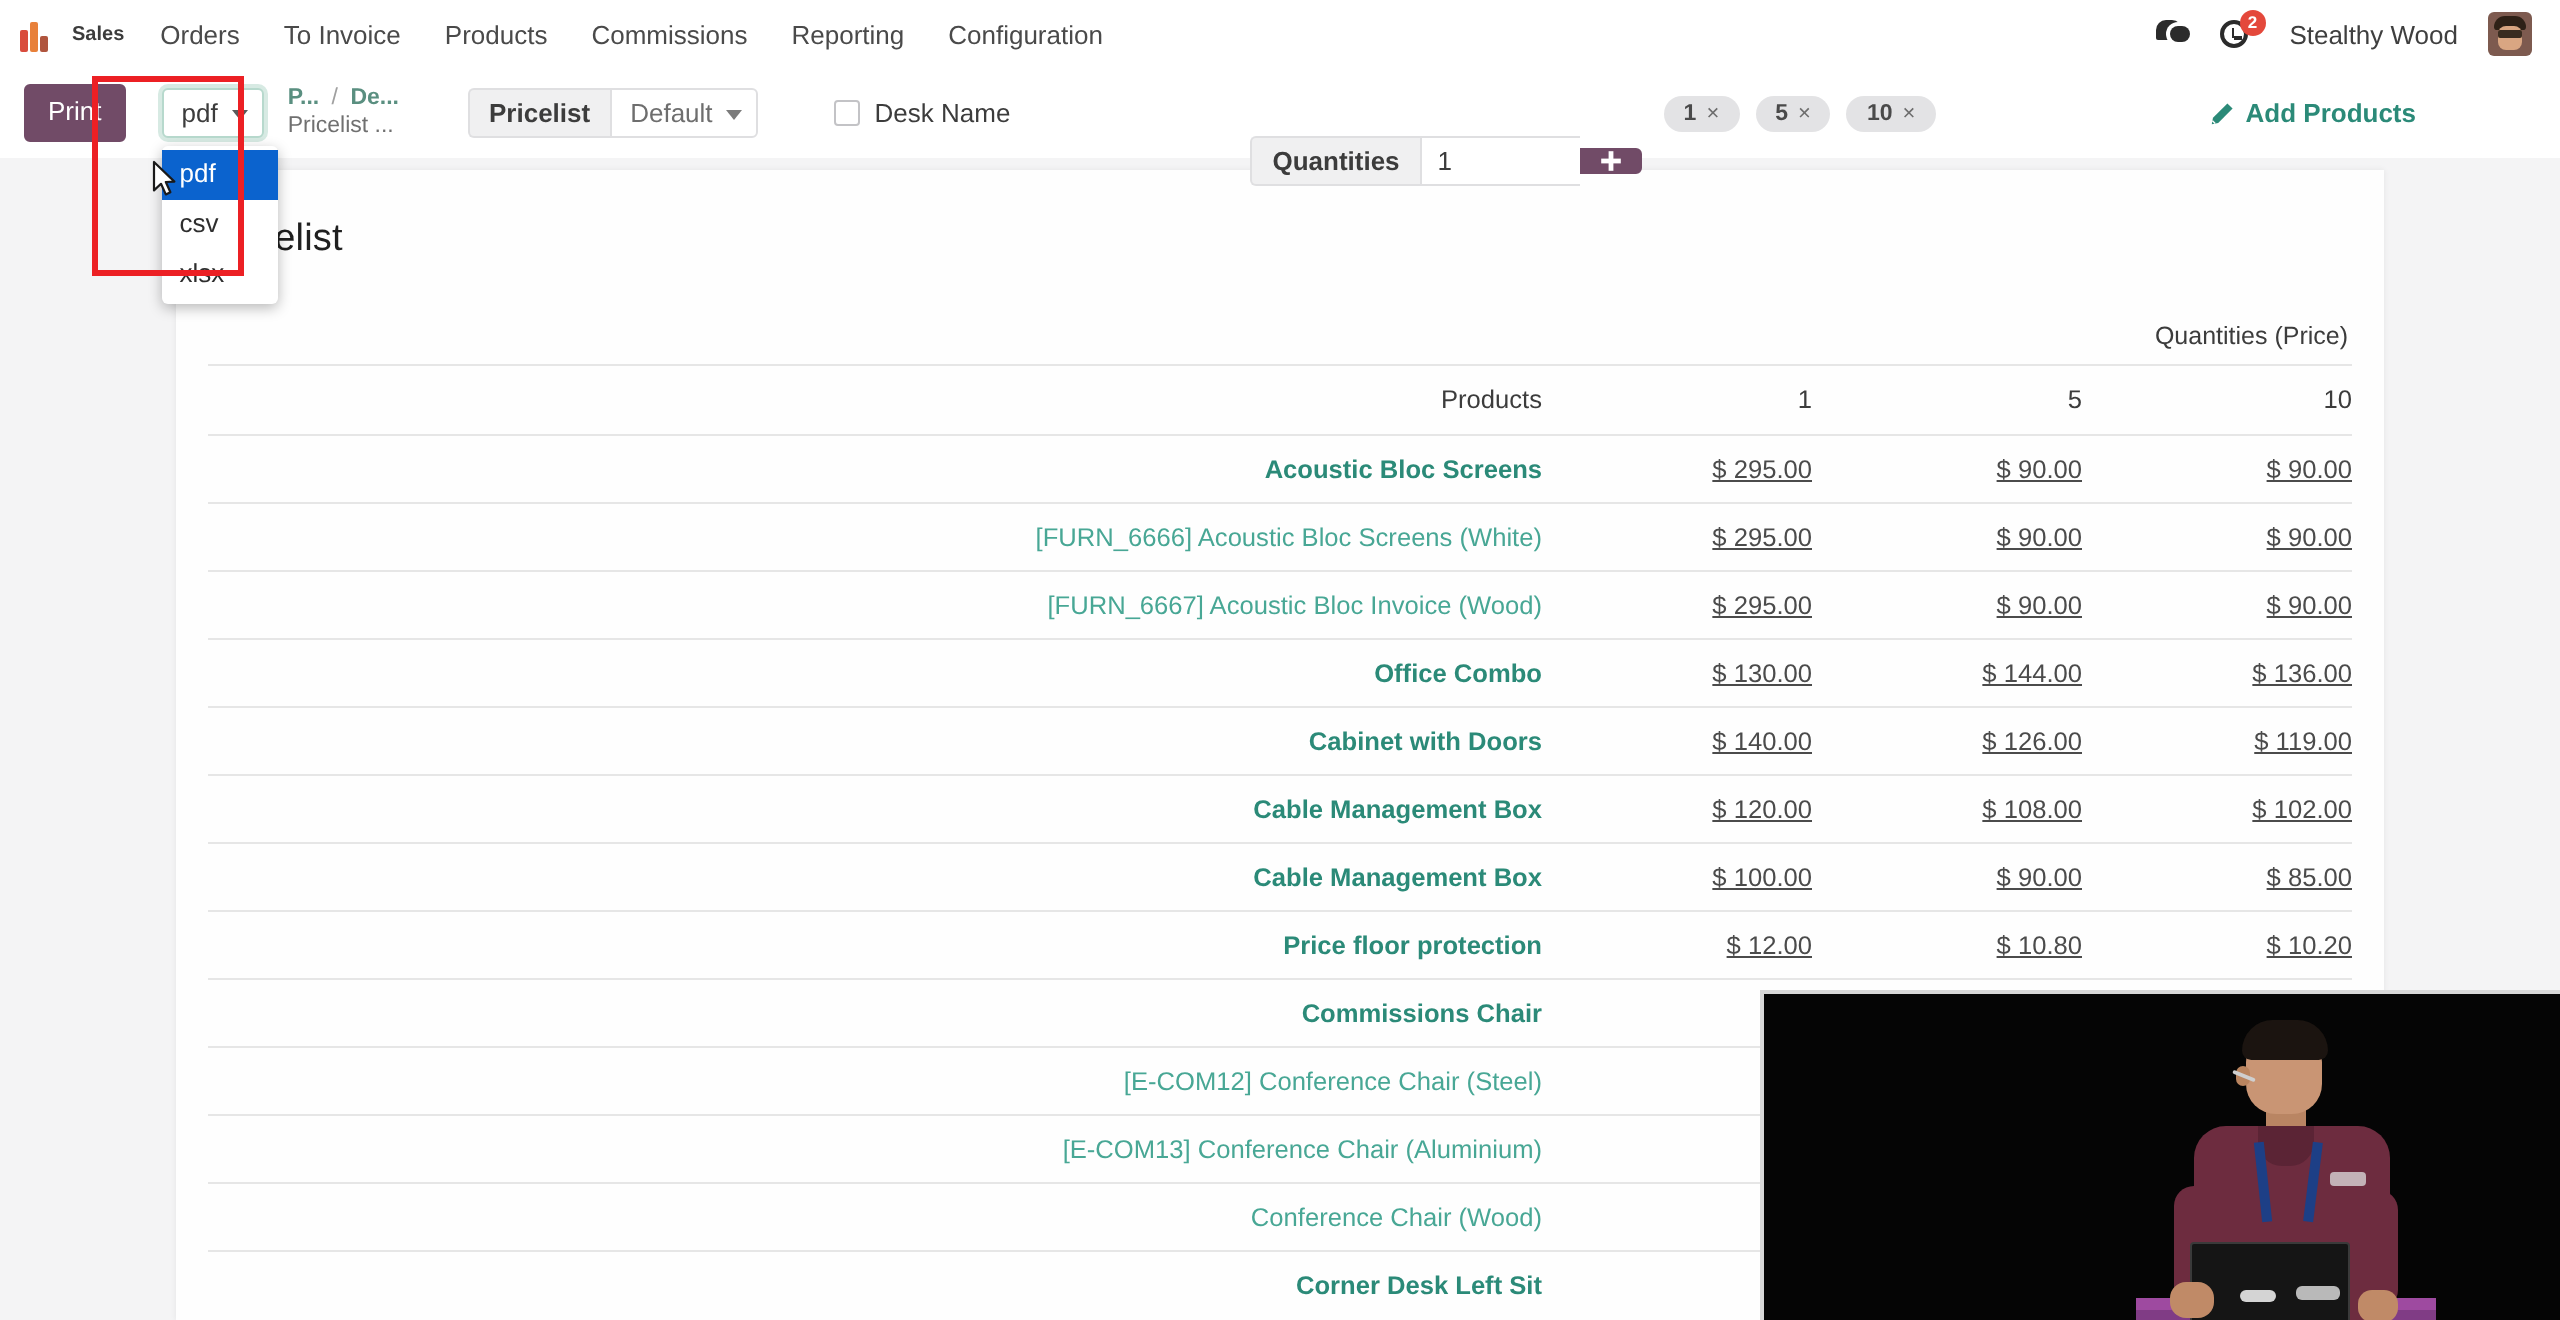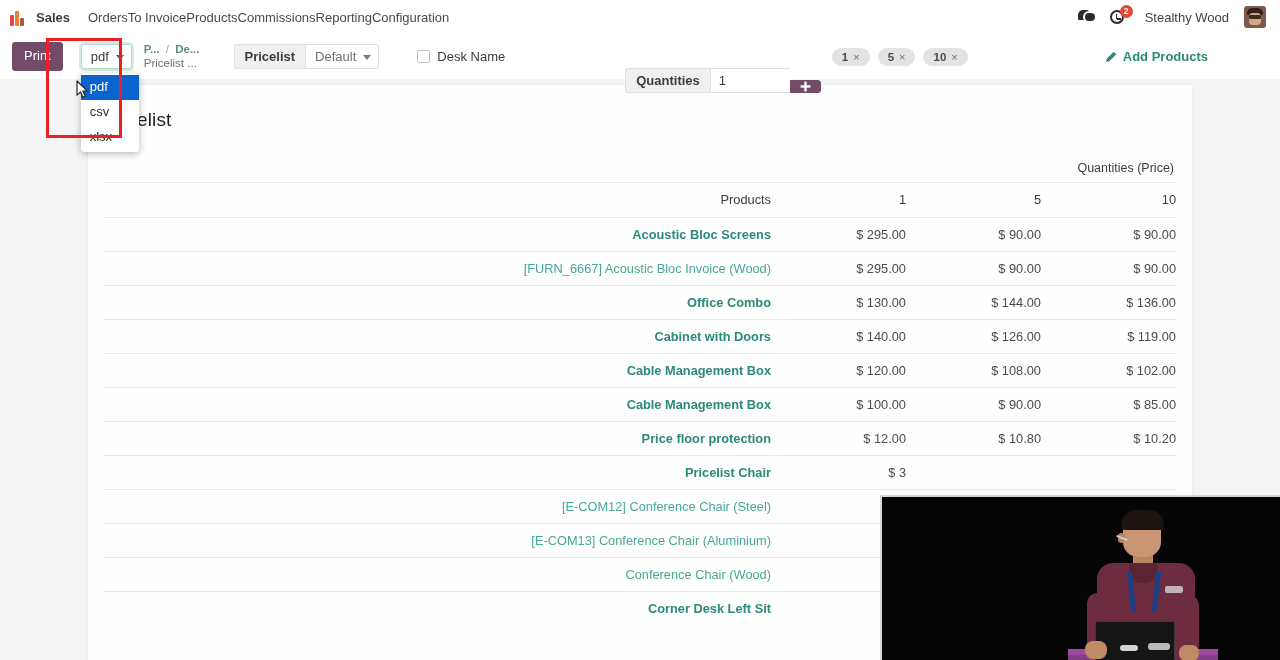--- a/index.html
+++ b/index.html
@@ -18,23 +18,23 @@
     padding: 0 10px; z-index: 30;
   }
   .brand-logo {
     width: 17px; height: 17px; margin-right: 9px; position: relative; flex: 0 0 auto;
   }
   .brand-logo i { position: absolute; bottom: 0; border-radius: 1px; display:block; }
   .bl1 { left: 0;  width: 4px; height: 11px; background: #d94c3d; }
   .bl2 { left: 5px; width: 4px; height: 15px; background: #e8803a; }
   .bl3 { left: 10px; width: 4px; height: 8px; background: #b0553e; }
   .brand-name {
-    font-size: 13px; color: #3c3c3c; font-weight: 600; margin-right: 18px; white-space: nowrap;
-  }
-  .nav-links { display: flex; }
+    font-size: 10px; color: #3c3c3c; font-weight: 600; margin-right: 18px; white-space: nowrap;
+  }
+  .nav-links { display: flex; gap: 22px; }
   .nav-link {
     font-size: 13px; color: #4a4a4a; white-space: nowrap; cursor: pointer;
   }
   .nav-right {
     margin-left: auto; display: flex; align-items: center; gap: 15px; padding-right: 4px;
   }
   .ico-chat { width: 17px; height: 14px; position: relative; cursor: pointer; }
   .ico-chat:before {
     content: ""; position: absolute; left: 0; top: 0; width: 13px; height: 10px;
     background: #2b2b2b; border-radius: 5px 5px 5px 1px;
@@ -123,21 +123,21 @@
     background: #fff; border: 1px solid #dfdfe1; border-radius: 0 3px 3px 0;
     font-size: 13px; color: #6e6e6e; padding: 4px 22px 4px 9px;
     display: flex; align-items: center; position: relative; cursor: pointer; min-width: 70px;
   }
   .ig-select .caret { border-top-color: #7b7b7b; }
 
   .checkbox-wrap { display: flex; align-items: center; margin-left: 38px; gap: 7px; cursor: pointer; }
   .cbox { width: 13px; height: 13px; border: 1px solid #c3c3c6; border-radius: 2px; background: #fff; }
   .cbox-label { font-size: 13px; color: #3c3c3c; white-space: nowrap; }
 
-  .qty-group { display: flex; align-items: flex-end; margin-left: 120px; margin-top: 48px; }
+  .qty-group { display: flex; align-items: center; margin-left: 120px; margin-top: 48px; }
   .qty-label {
     background: #f0f0f1; border: 1px solid #dfdfe1; border-right: none;
     border-radius: 3px 0 0 3px; font-size: 13px; font-weight: 600; color: #3c3c3c;
     padding: 4px 10px; display: flex; align-items: center;
   }
   .qty-input {
     width: 80px; background: #fff; border: 1px solid #dfdfe1; border-right: none;
     font-size: 13px; color: #3c3c3c; padding: 4px 8px; outline: none;
   }
   .qty-add {
@@ -180,21 +180,21 @@
   }
   table.pricelist { width: 100%; border-collapse: collapse; }
   table.pricelist th, table.pricelist td {
     border-top: 1px solid #e6e6e6; font-size: 12.8px; padding: 9px 0; vertical-align: middle; text-align: right;
   }
   table.pricelist th {
     font-weight: 400; color: #3c3c3c; text-align: right; padding-bottom: 10px;
   }
   th.col-products { text-align: left; padding-left: 2px; }
   th.col-qty { font-weight: 700; width: 135px; padding-right: 2px; }
-  td.col-price { text-align: right; color: #4b4b4b; width: 135px; padding-right: 2px; white-space: nowrap; }
+  td.col-price { text-align: right; color: #4b4b4b; width: 135px; padding-right: 2px; white-space: nowrap; text-decoration: underline; }
   td.col-name { padding-left: 2px; }
   .pname {
     color: #2b8a78; font-weight: 700; cursor: pointer; font-size: 12.8px;
   }
   .pname.variant {
     font-weight: 400; color: #48a795; padding-left: 20px;
   }
 
   
   .video-overlay {
@@ -359,20 +359,26 @@
           </tr>
         </thead>
         <tbody id="rows-body">
             <tr>
               <td class="col-name"><span class="pname">Acoustic Bloc Screens</span></td>
               <td class="col-price">$ 295.00</td>
               <td class="col-price">$ 90.00</td>
               <td class="col-price">$ 90.00</td>
             </tr>
             <tr>
+              <td class="col-name"><span class="pname variant">[FURN_6666] Acoustic Bloc Screens (White)</span></td>
+              <td class="col-price">$ 295.00</td>
+              <td class="col-price">$ 90.00</td>
+              <td class="col-price">$ 90.00</td>
+            </tr>
+            <tr>
               <td class="col-name"><span class="pname variant">[FURN_6667] Acoustic Bloc Invoice (Wood)</span></td>
               <td class="col-price">$ 295.00</td>
               <td class="col-price">$ 90.00</td>
               <td class="col-price">$ 90.00</td>
             </tr>
             <tr>
               <td class="col-name"><span class="pname">Office Combo</span></td>
               <td class="col-price">$ 130.00</td>
               <td class="col-price">$ 144.00</td>
               <td class="col-price">$ 136.00</td>
@@ -395,21 +401,21 @@
               <td class="col-price">$ 90.00</td>
               <td class="col-price">$ 85.00</td>
             </tr>
             <tr>
               <td class="col-name"><span class="pname">Price floor protection</span></td>
               <td class="col-price">$ 12.00</td>
               <td class="col-price">$ 10.80</td>
               <td class="col-price">$ 10.20</td>
             </tr>
             <tr>
-              <td class="col-name"><span class="pname">Pricelist Chair</span></td>
+              <td class="col-name"><span class="pname">Commissions Chair</span></td>
               <td class="col-price">$ 3</td>
               <td class="col-price"></td>
               <td class="col-price"></td>
             </tr>
             <tr>
               <td class="col-name"><span class="pname variant">[E-COM12] Conference Chair (Steel)</span></td>
               <td class="col-price">$ 3</td>
               <td class="col-price"></td>
               <td class="col-price"></td>
             </tr>

